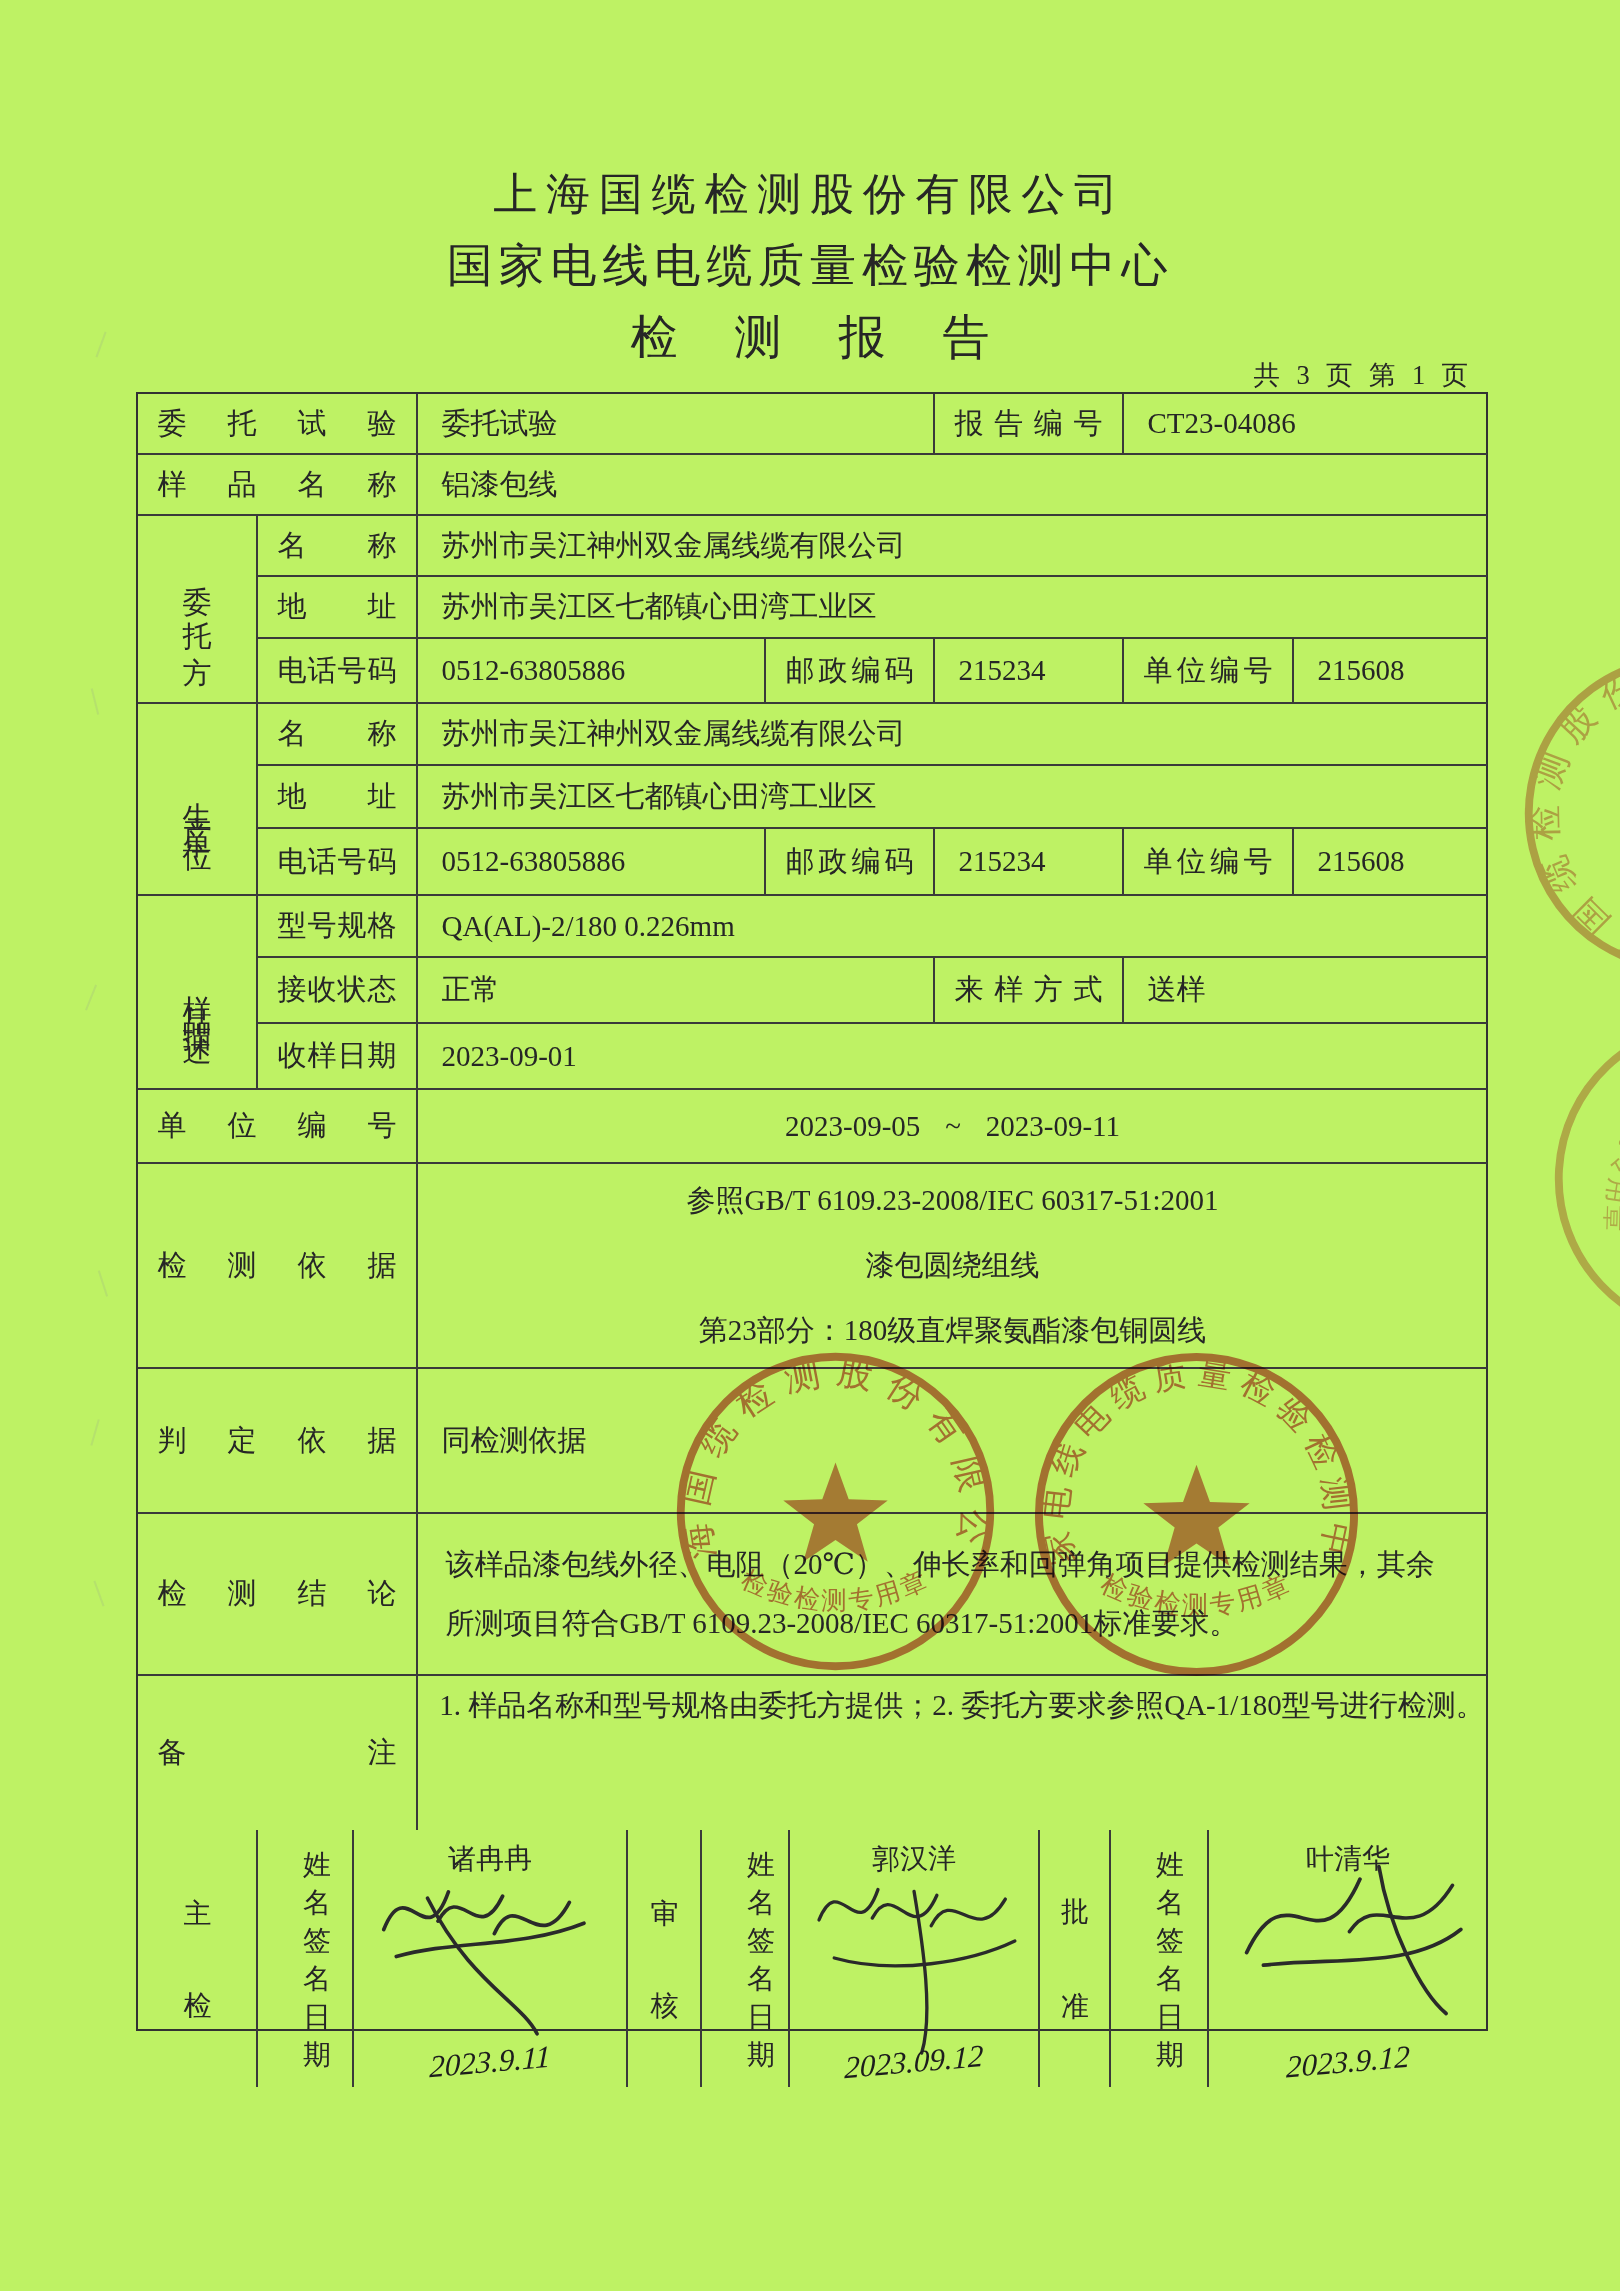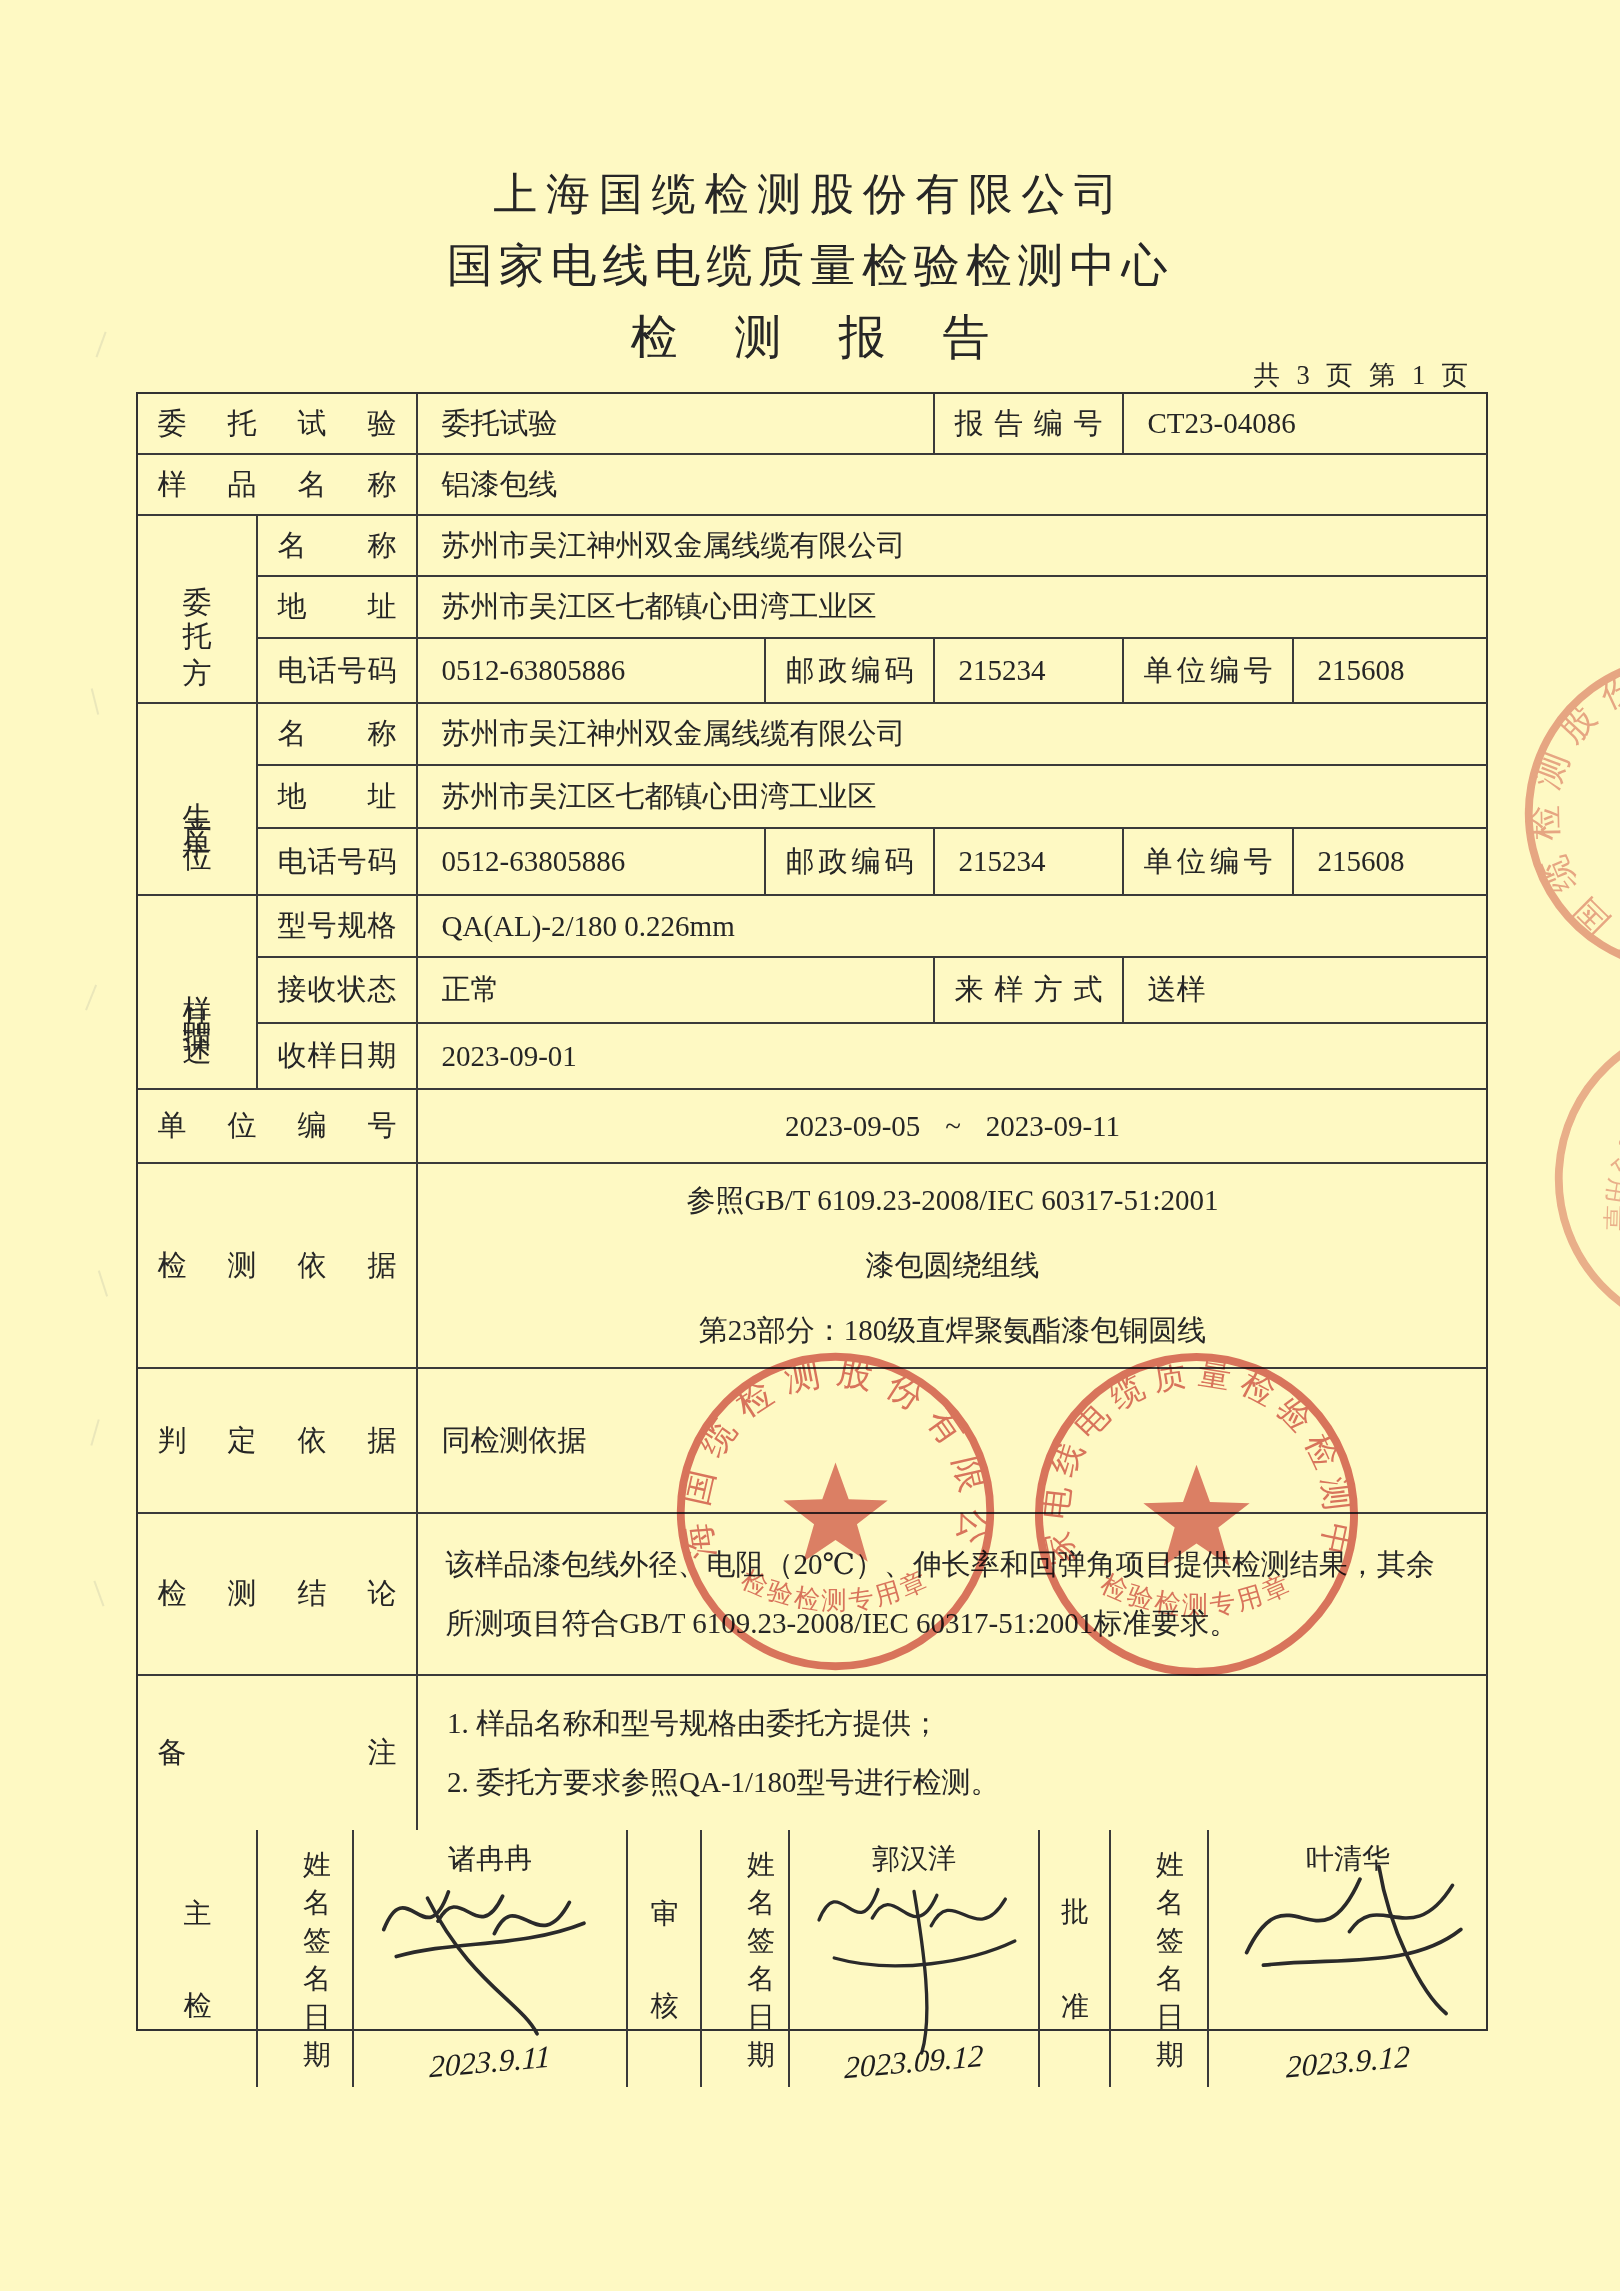--- a/index.html
+++ b/index.html
@@ -1,16 +1,16 @@
 <!DOCTYPE html>
 <html><head>
 <meta charset="utf-8">
 <style>
   html,body{margin:0;padding:0;background:#ffffff;}
-  #page{position:relative;width:1620px;height:2292px;background:#fef9c3;overflow:hidden;
+  #page{position:relative;width:1620px;height:2292px;background:#bef264;overflow:hidden;
         font-family:"Liberation Serif","DejaVu Serif",serif;color:#262626;}
 
   
   .hline{position:absolute;left:0;width:100%;text-align:center;white-space:nowrap;}
   #title1{top:165px;font-size:44px;letter-spacing:8.8px;}
   #title2{top:235px;font-size:46px;letter-spacing:5.9px;}
   #title3{top:306px;font-size:47px;letter-spacing:57px;text-indent:57px;}
   #pageinfo{position:absolute;top:357px;right:147px;font-size:26.5px;letter-spacing:4.9px;white-space:nowrap;}
 
   
@@ -26,21 +26,21 @@
   .lab .jt{width:100%;text-align:justify;text-align-last:justify;}
   .val{padding-left:23.5px;}
   .cen{justify-content:center;padding-left:0;}
   .vgrp{justify-content:center;padding:0;}
   .vgrp .vt{writing-mode:vertical-rl;text-orientation:upright;line-height:1;}
   .v3 .vt{letter-spacing:35px;padding-top:13.7px;}
   .v4 .vt{letter-spacing:13.7px;padding-top:15.7px;}
   .v2 .vt{letter-spacing:94px;padding-top:21.6px;}
   .basis{flex-direction:column;justify-content:center;text-align:center;line-height:2.25;padding:0;}
   .concl{padding:0 33px 0 27.4px;line-height:2.05;}
-  .remarks{flex-direction:column;justify-content:center;align-items:flex-start;padding-left:29px;line-height:2.05;}
+  .remarks{flex-direction:row;justify-content:center;align-items:flex-start;padding-left:19px;line-height:2.05;}
   .datecell{word-spacing:17.6px;}
 
   
   #sig{display:grid;grid-template-columns:120px 96px 274px 74px 88px 250px 71px 98px 277px;height:100%;width:100%;}
   .scol{border-right:2px solid #3a3a3a;box-sizing:border-box;display:flex;align-items:center;justify-content:center;font-size:28px;}
   .slabels{flex-direction:column;justify-content:space-between;padding:15.7px 0 13.7px;margin-left:45px;}
   .sval{position:relative;}
   .sname{position:absolute;top:9.8px;left:50%;transform:translateX(-50%) rotate(-1deg);white-space:nowrap;font-size:28px;}
   .sdate{position:absolute;bottom:7.8px;left:50%;transform:translateX(-50%) rotate(-5deg) skewX(-6deg);
          white-space:nowrap;font-size:31px;font-style:italic;color:#1d1d1d;}

